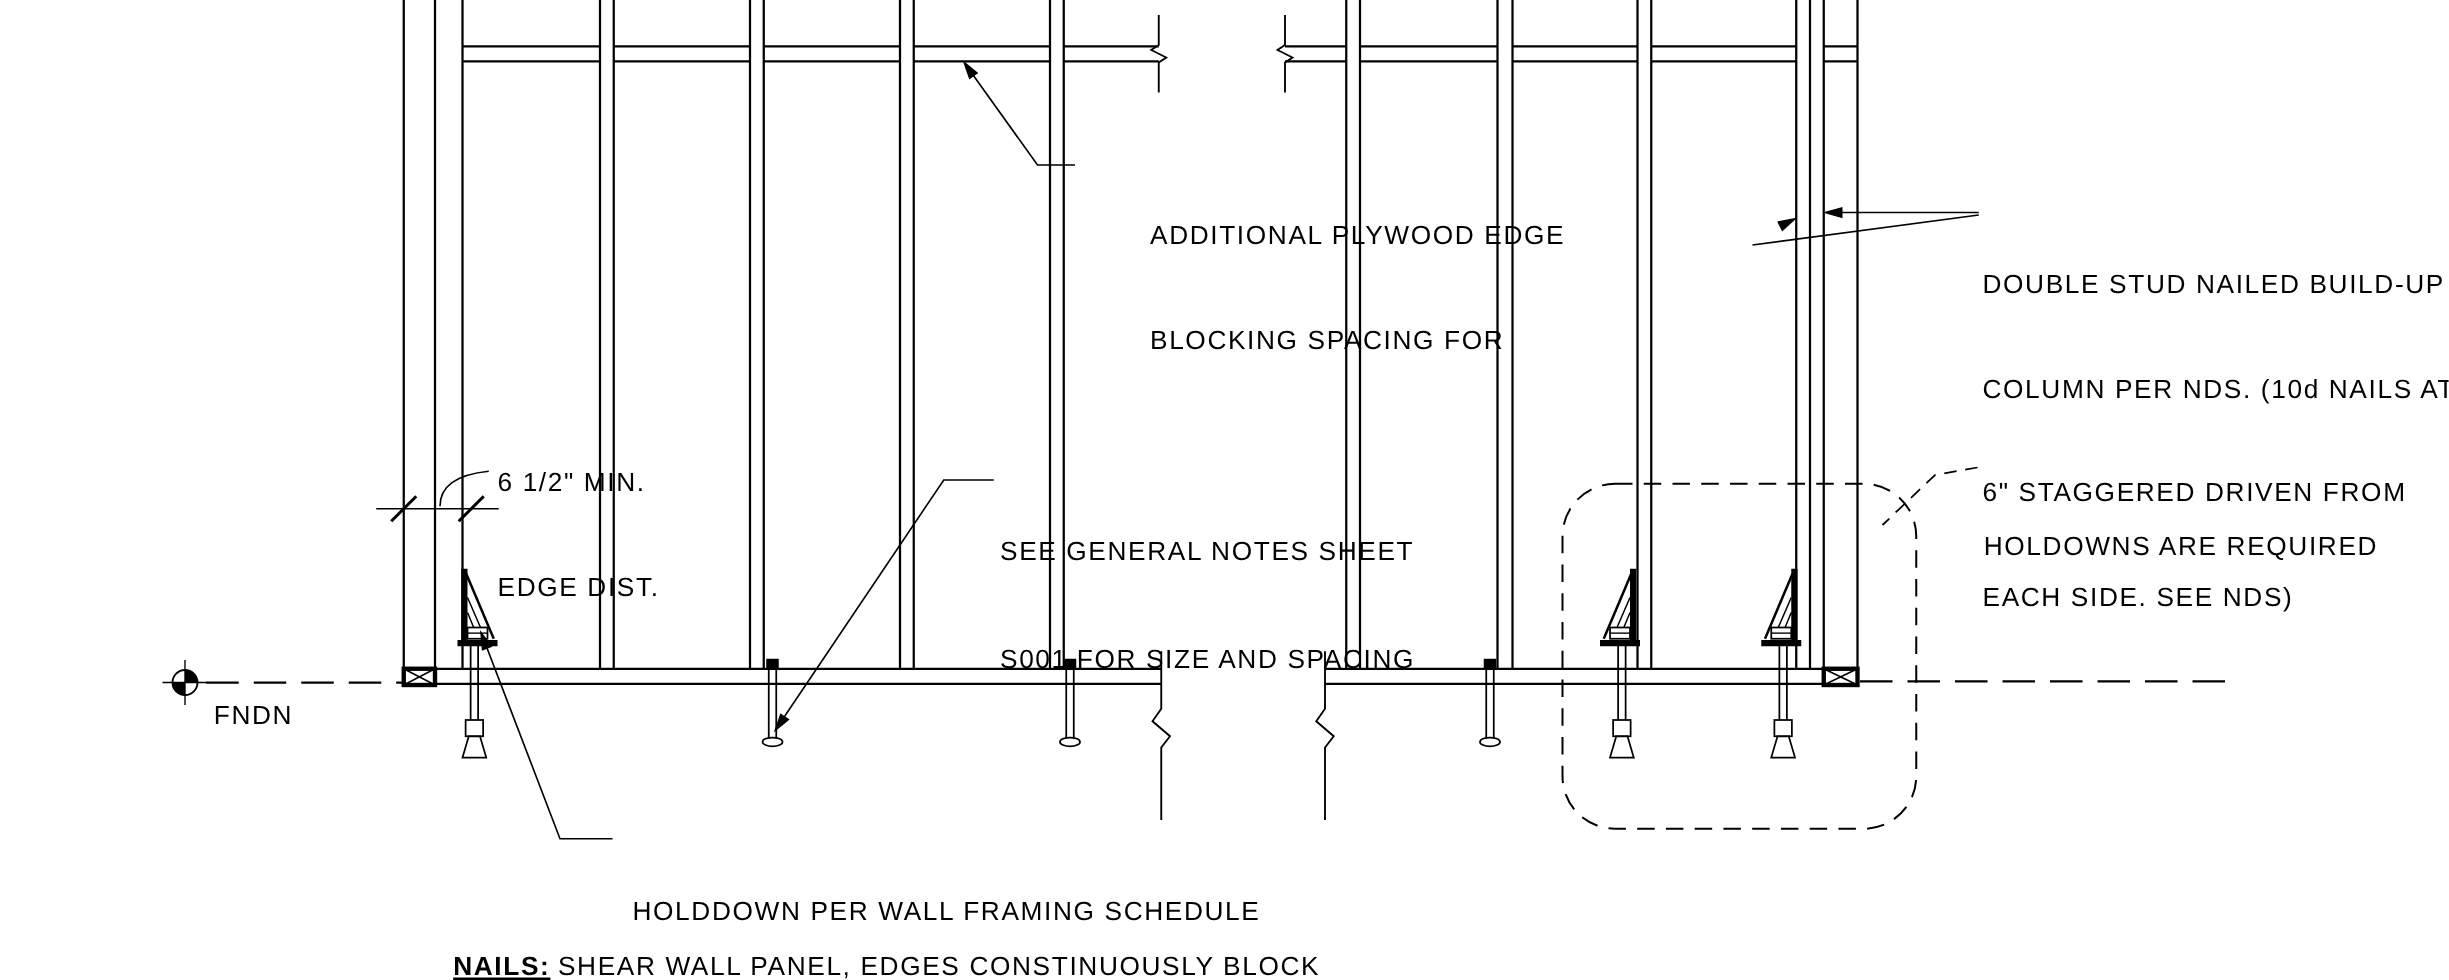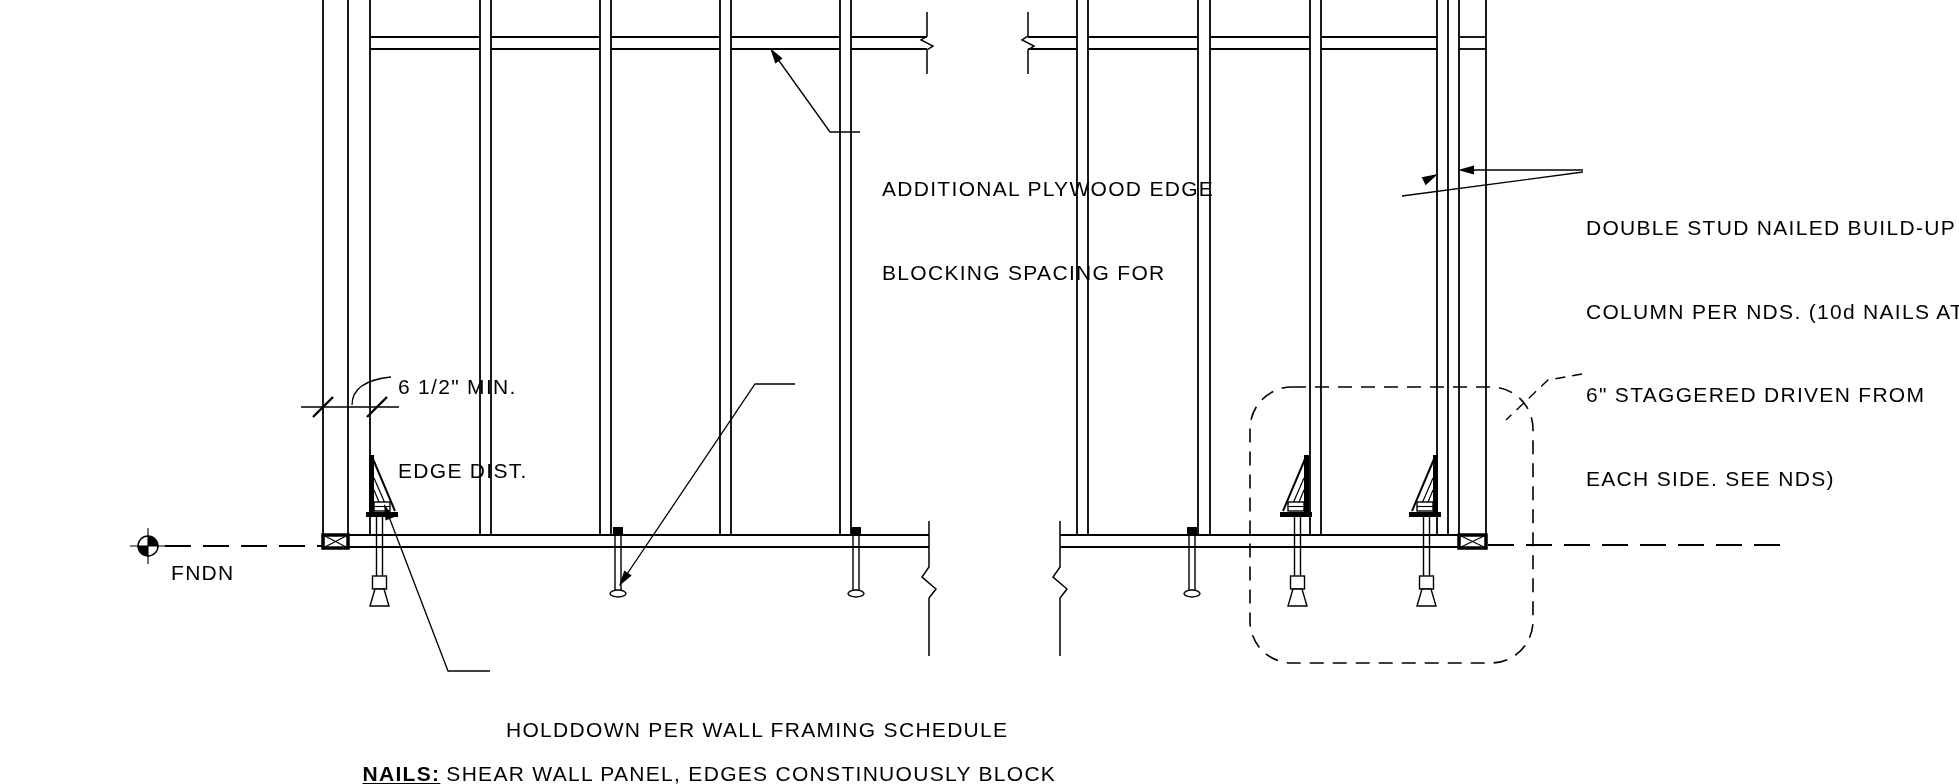--- a/index.html
+++ b/index.html
@@ -191,39 +191,44 @@
       <path stroke-width="1.3" d="M1583 172 L1402 196"></path>
       <polygon points="1438,174 1425.7,185.2 1421.7,177.2" fill="#000" stroke="none"></polygon>
     </g>
 
     <g>
       <rect x="1250" y="387" width="283" height="276" rx="42" stroke-width="1.6" stroke-dasharray="14 9"></rect>
       <path stroke-width="1.4" stroke-dasharray="10 7" d="M1582 374 L1548 380 L1506 420"></path>
     </g>
   </svg>
 
-  <div class="note lh275" style="left:882px;top:119px;">
+  <div class="note lh275" style="left:920px;top:119px;">
     <div>ADDITIONAL PLYWOOD EDGE</div>
     <div>BLOCKING SPACING FOR</div>
   </div>
 
   <div class="note lh275" style="left:1586px;top:158px;">
     <div>DOUBLE STUD NAILED BUILD-UP</div>
     <div>COLUMN PER NDS. (10d NAILS AT</div>
     <div>6" STAGGERED DRIVEN FROM</div>
     <div>EACH SIDE. SEE NDS)</div>
   </div>
 
   <div class="note lh275" style="left:398px;top:317px;">
     <div>6 1/2" MIN.</div>
     <div>EDGE DIST.</div>
   </div>
 
+  <div class="note lh30" style="left:800px;top:371px;">
+    <div>SEE GENERAL NOTES SHEET</div>
+    <div>S001 FOR SIZE AND SPACING</div>
+  </div>
 
   <div class="note lh33" style="left:1587px;top:365px;">
+    <div>HOLDOWNS ARE REQUIRED</div>
   </div>
 
   <div class="note" style="left:171px;top:503px;">
     <div>FNDN</div>
   </div>
 
   <div class="note" style="left:506px;top:660px;">
     <div>HOLDDOWN PER WALL FRAMING SCHEDULE</div>
   </div>
 

